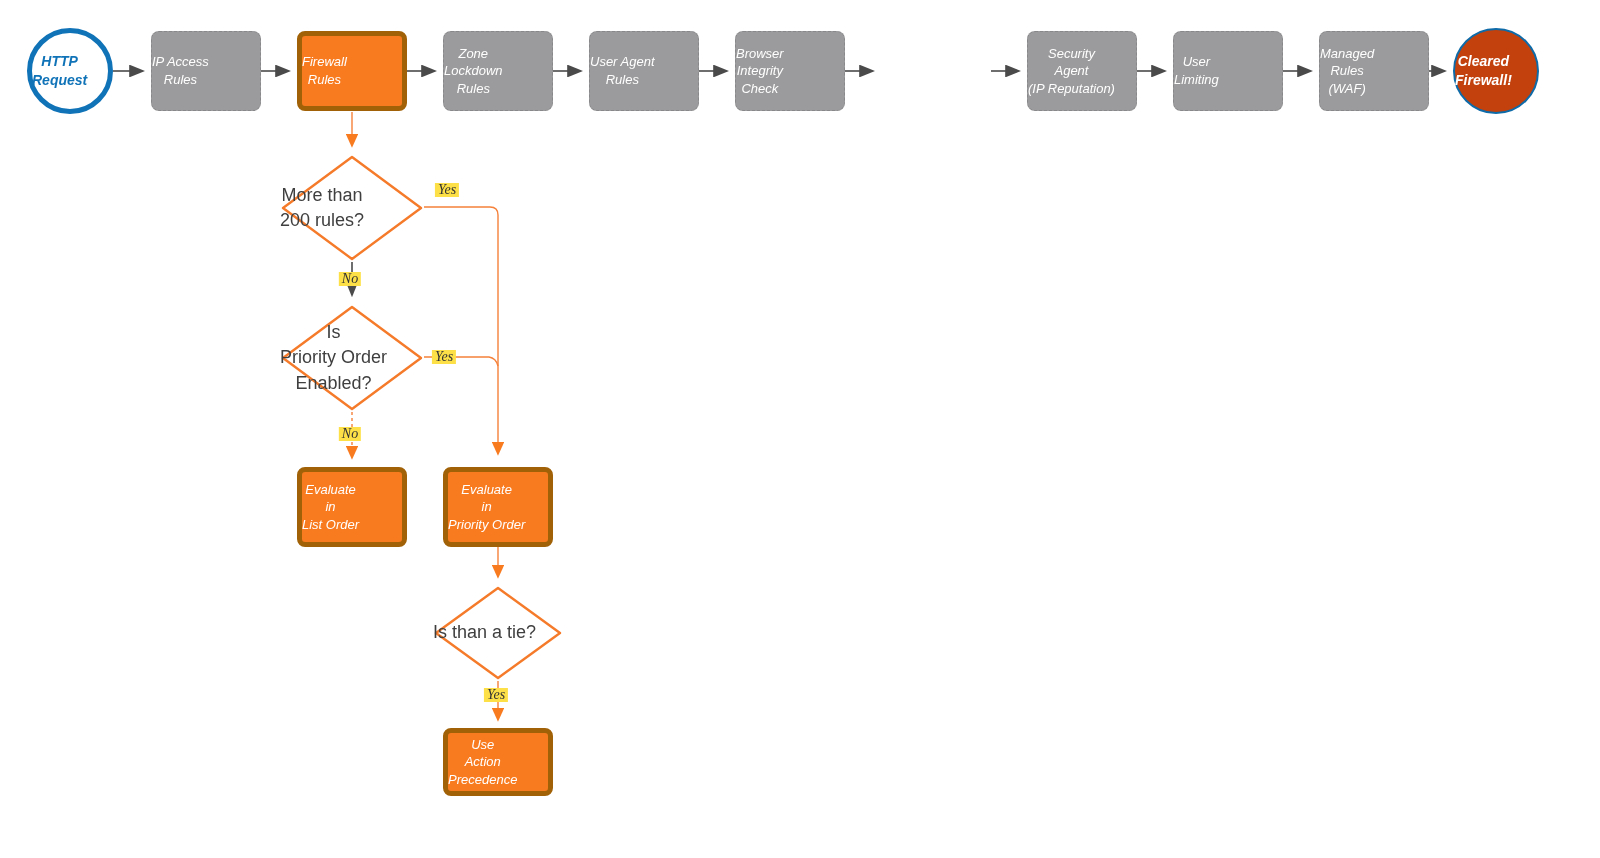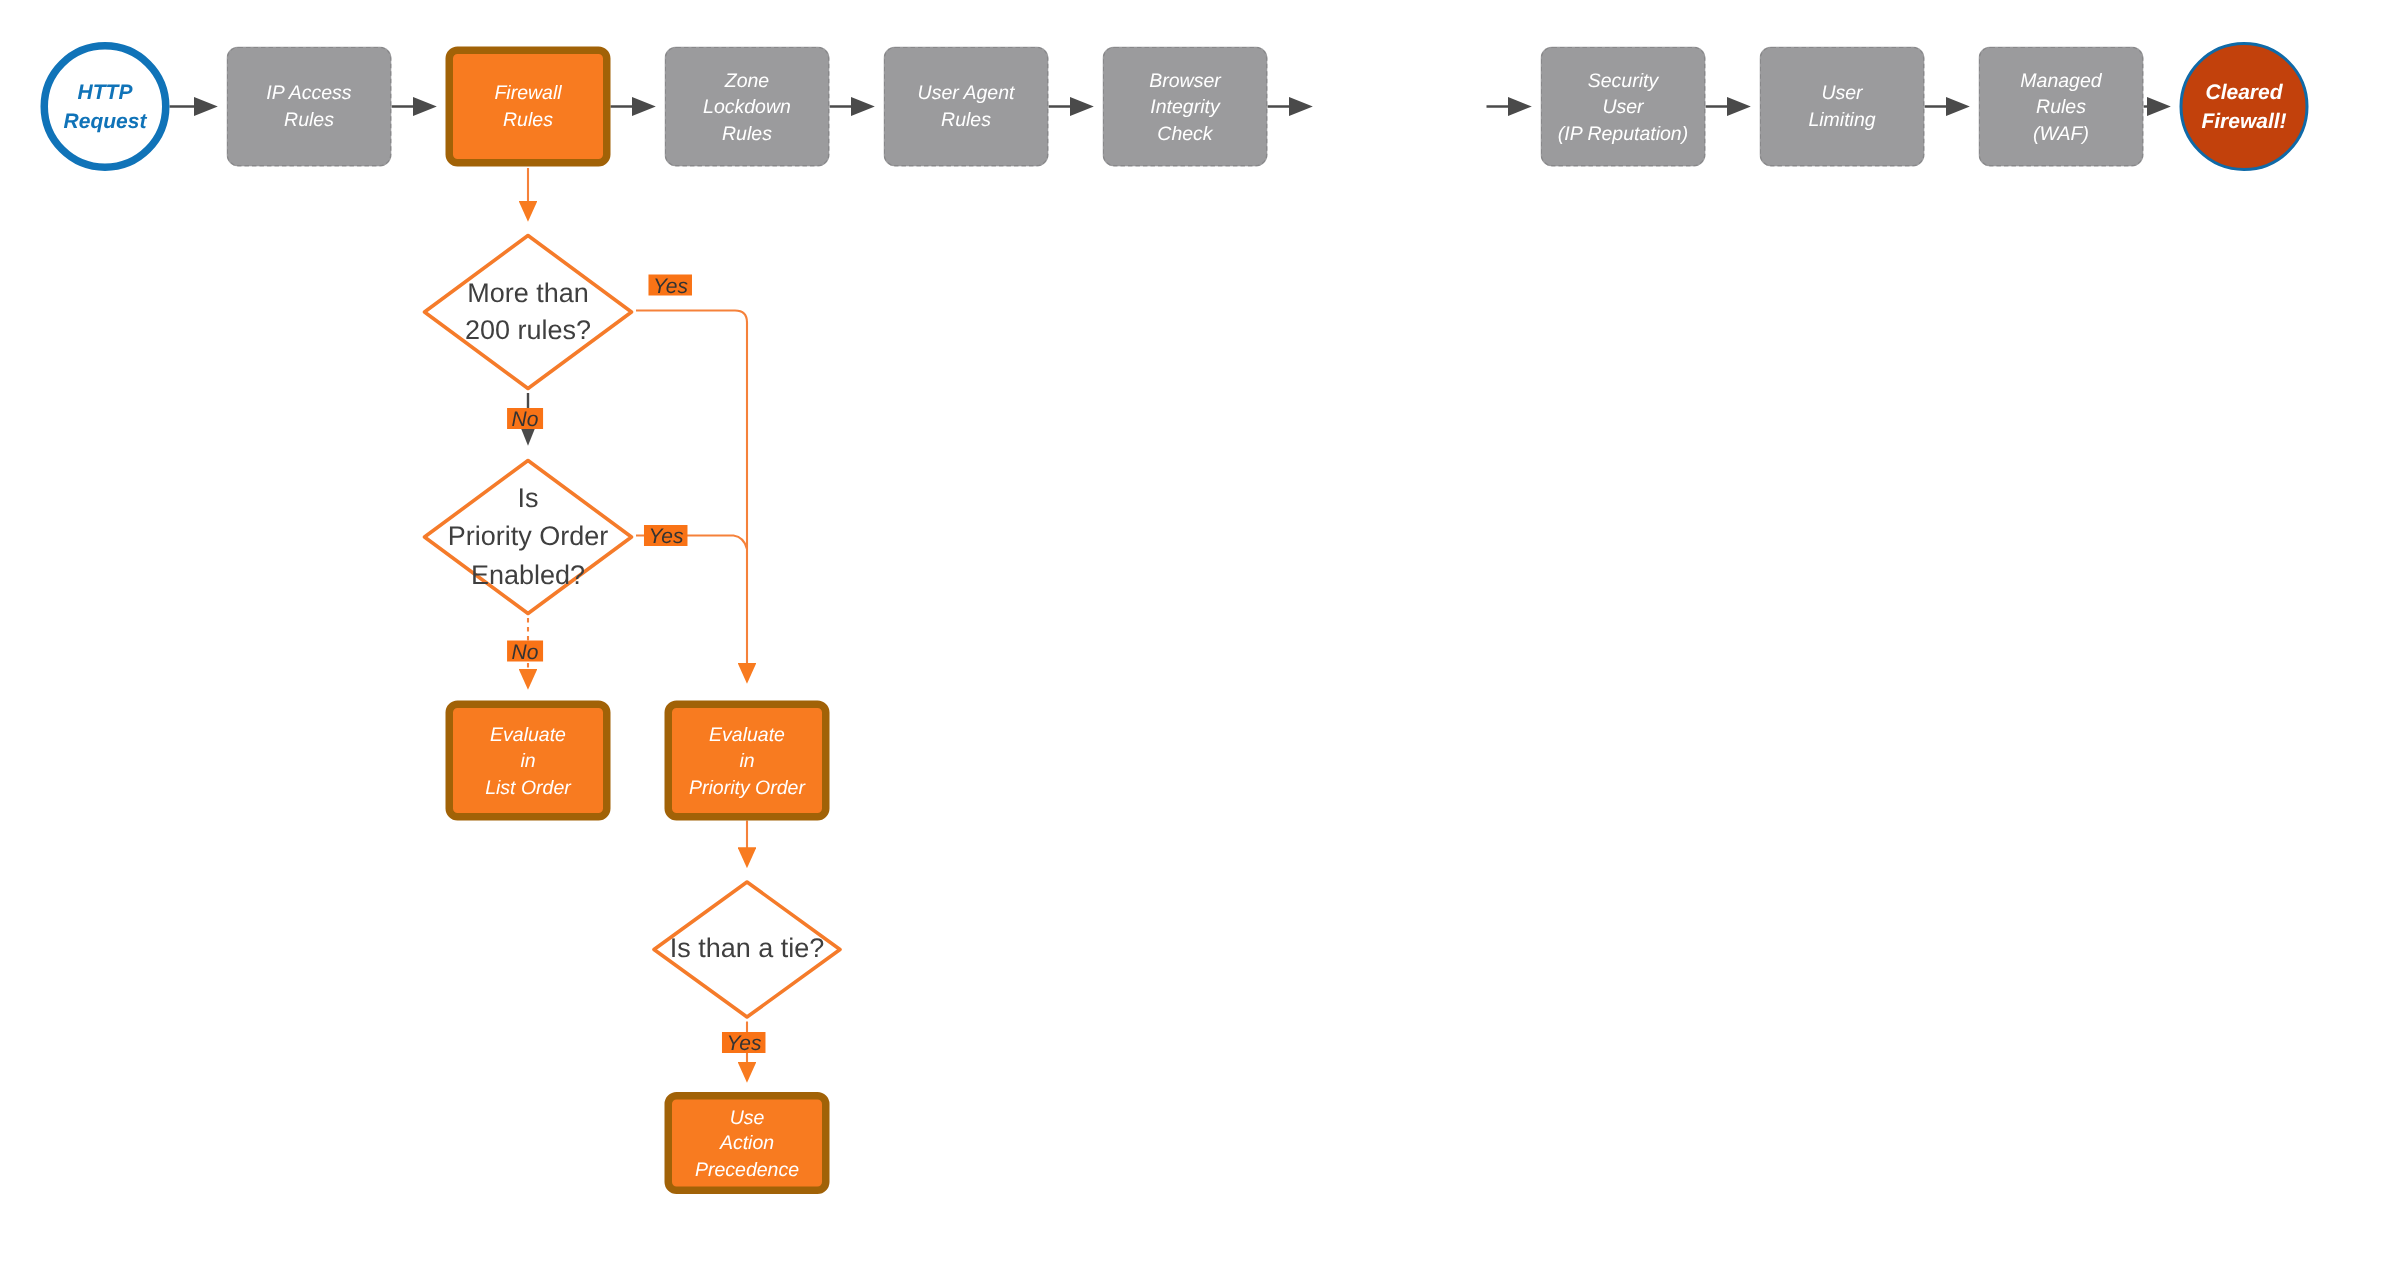--- a/index.html
+++ b/index.html
@@ -17,21 +17,21 @@
   }
   .edges {
     position: absolute;
     left: 0; top: 0;
     width: 1600px; height: 858px;
   }
   .node {
     position: absolute;
     display: flex;
     align-items: center;
-    justify-content: center;
+    justify-content: flex-start;
     text-align: center;
     box-sizing: border-box;
   }
   .node span {
     white-space: pre-line;
     line-height: 1.35;
   }
   .box {
     width: 110px;
     height: 80px;
@@ -80,23 +80,24 @@
     z-index: 1;
     white-space: pre-line;
     line-height: 1.4;
   }
   .edge-label {
     position: absolute;
     transform: translate(-50%, -50%);
     font-style: italic;
     font-size: 14px;
     color: #333333;
-    background: #f97316;
+    background: #fde047;
     padding: 0 3px;
     line-height: 1;
+    font-family: Liberation Serif, serif;
   }
 </style>
 </head>
 <body>
 
 <div class="canvas">
 
   <svg class="edges" viewBox="0 0 1600 858">
     <defs>
       <marker id="ag" markerWidth="10" markerHeight="8" refX="8" refY="4" orient="auto">
@@ -157,21 +158,21 @@
     <span>User Agent
 Rules</span>
   </div>
   <div class="node box gray" style="left:735px;top:31px">
     <span>Browser
 Integrity
 Check</span>
   </div>
   <div class="node box gray" style="left:1027px;top:31px">
     <span>Security
-User
+Agent
 (IP Reputation)</span>
   </div>
   <div class="node box gray" style="left:1173px;top:31px">
     <span>User
 Limiting</span>
   </div>
   <div class="node box gray" style="left:1319px;top:31px">
     <span>Managed
 Rules
 (WAF)</span>

